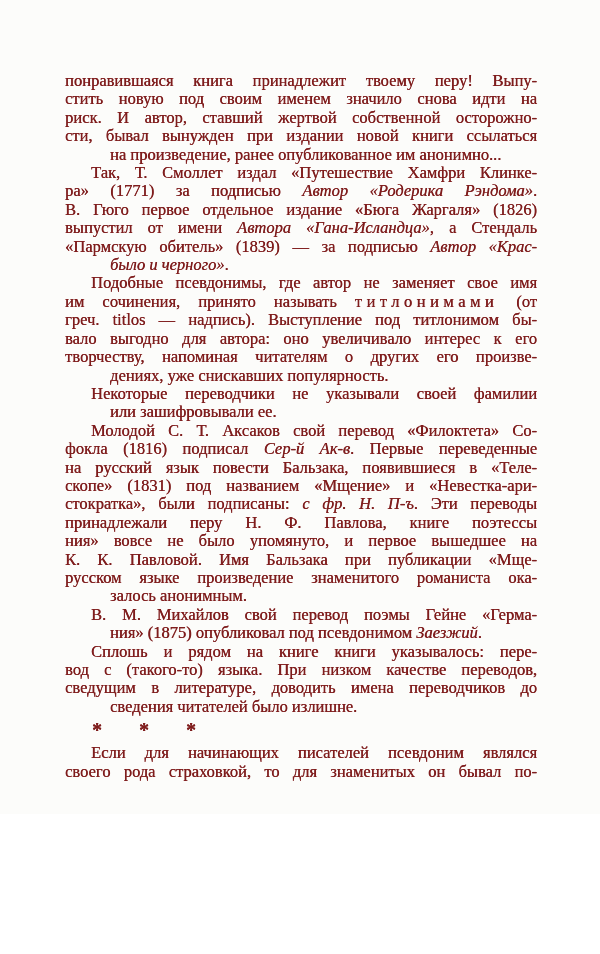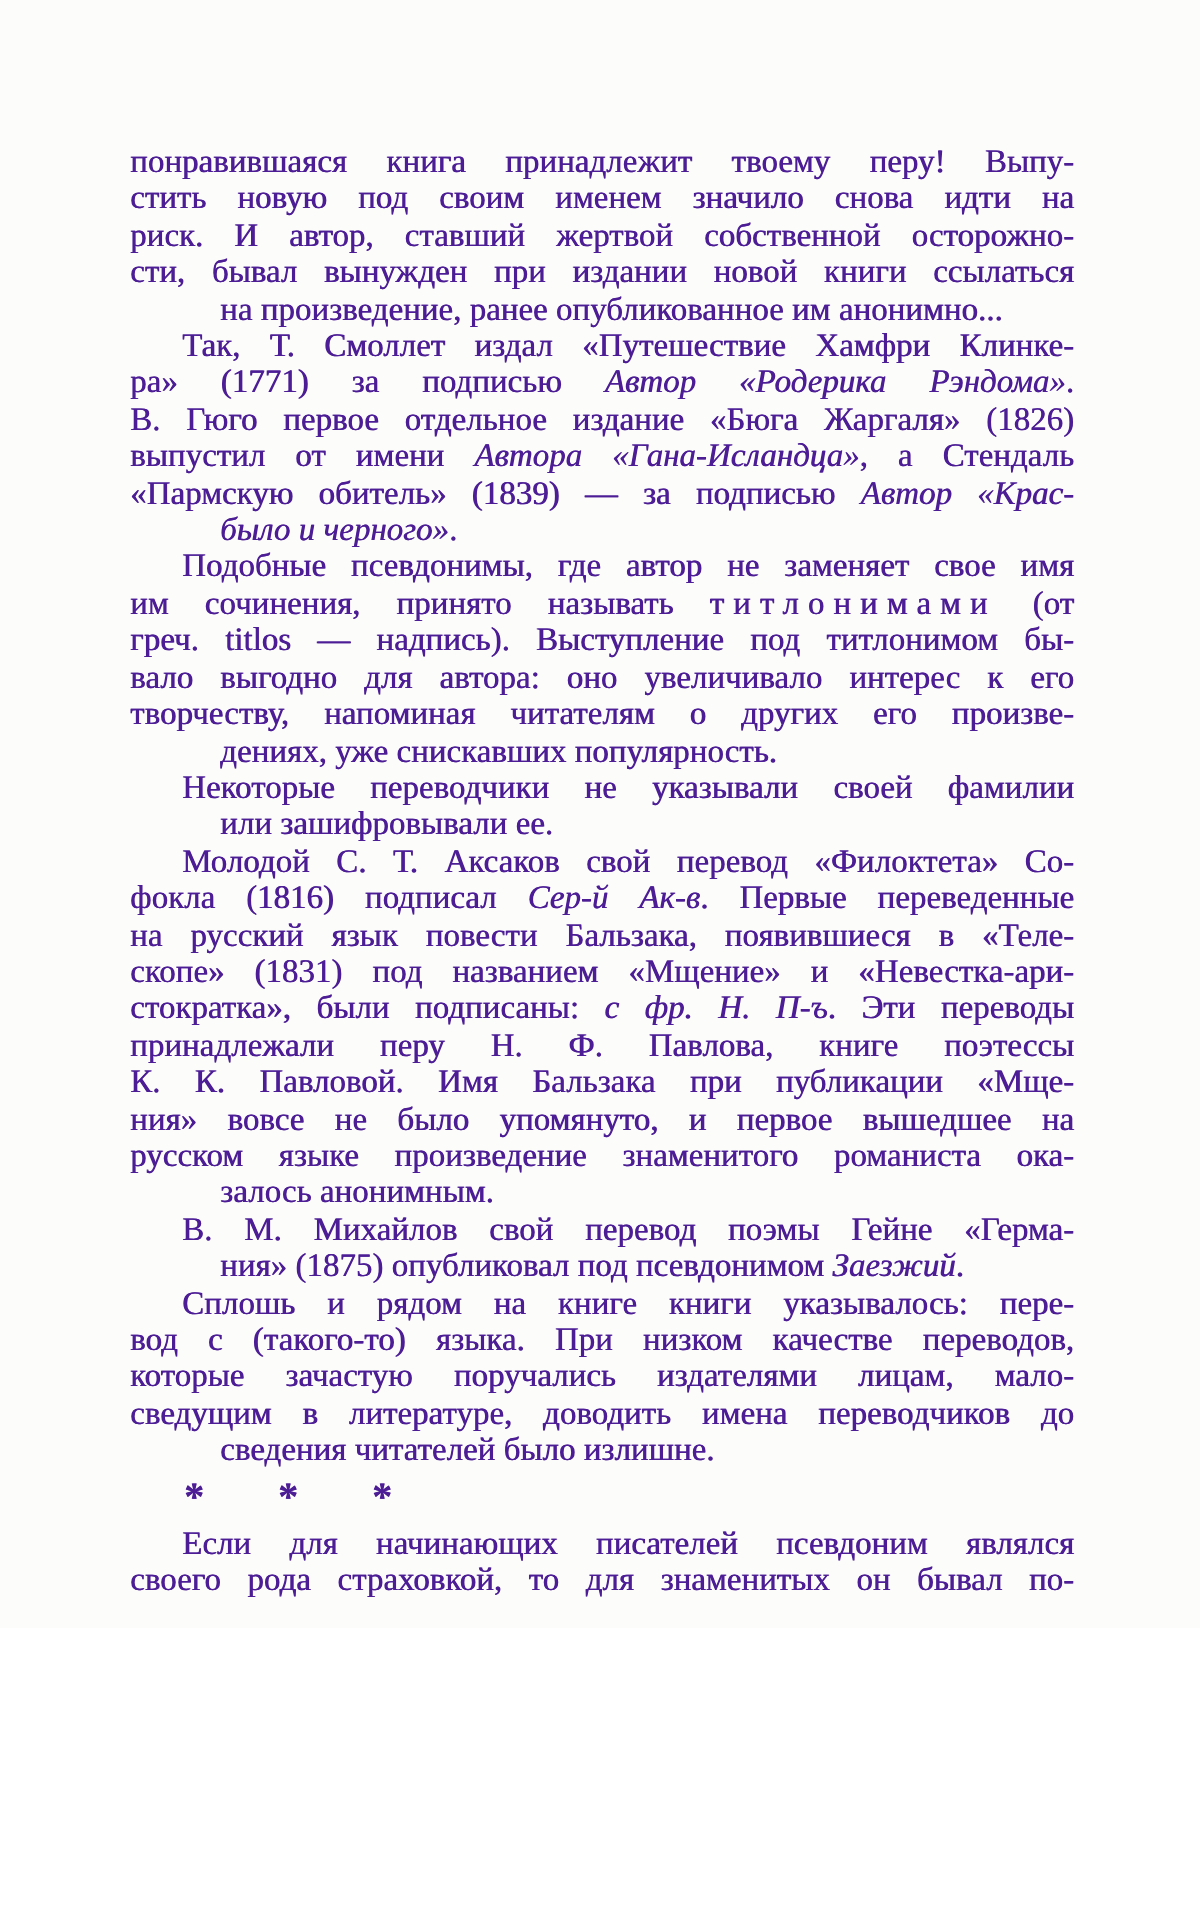--- a/index.html
+++ b/index.html
@@ -6,21 +6,21 @@
     margin: 0;
     padding: 0;
   }
   .page {
     position: relative;
     width: 600px;
     height: 814px;
     background: #fcfcfa;
     overflow: hidden;
     font-family: "Liberation Serif", "DejaVu Serif", serif;
-    color: #4c1d95;
+    color: #7f1d1d;
   }
   .page-body {
     position: absolute;
     left: 65px;
     top: 72px;
     width: 472px;
     font-size: 16.5px;
     line-height: 18.4px;
     text-shadow: 0.3px 0 0 currentColor;
   }
@@ -91,29 +91,28 @@
       <div class="line"><span>творчеству, напоминая читателям о других его произве-</span></div>
       <div class="line last"><span>дениях, уже снискавших популярность.</span></div>
       <div class="line indent gap"><span>Некоторые переводчики не указывали своей фамилии</span></div>
       <div class="line last"><span>или зашифровывали ее.</span></div>
       <div class="line indent"><span>Молодой С. Т. Аксаков свой перевод «Филоктета» Со-</span></div>
       <div class="line"><span>фокла (1816) подписал </span><span class="it">Сер-й Ак-в</span><span>. Первые переведенные</span></div>
       <div class="line"><span>на русский язык повести Бальзака, появившиеся в «Теле-</span></div>
       <div class="line"><span>скопе» (1831) под названием «Мщение» и «Невестка-ари-</span></div>
       <div class="line"><span>стократка», были подписаны: </span><span class="it">с фр. Н. П-ъ</span><span>. Эти переводы</span></div>
       <div class="line"><span>принадлежали перу Н. Ф. Павлова, книге поэтессы</span></div>
+      <div class="line"><span>ния» вовсе не было упомянуто, и первое вышедшее на</span></div>
       <div class="line"><span>К. К. Павловой. Имя Бальзака при публикации «Мще-</span></div>
-      <div class="line"><span>ния» вовсе не было упомянуто, и первое вышедшее на</span></div>
       <div class="line"><span>русском языке произведение знаменитого романиста ока-</span></div>
       <div class="line last"><span>залось анонимным.</span></div>
       <div class="line indent"><span>В. М. Михайлов свой перевод поэмы Гейне «Герма-</span></div>
       <div class="line last"><span>ния» (1875) опубликовал под псевдонимом </span><span class="it">Заезжий</span><span>.</span></div>
       <div class="line indent"><span>Сплошь и рядом на книге книги указывалось: пере-</span></div>
       <div class="line"><span>вод с (такого-то) языка. При низком качестве переводов,</span></div>
-      <div class="line"><span>которые зачастую поручались издателями лицам, мало-</span></div>
       <div class="line"><span>сведущим в литературе, доводить имена переводчиков до</span></div>
       <div class="line last"><span>сведения читателей было излишне.</span></div>
       <div class="sep">* * *</div>
       <div class="line indent"><span>Если для начинающих писателей псевдоним являлся</span></div>
       <div class="line"><span>своего рода страховкой, то для знаменитых он бывал по-</span></div>
     </div>
   <div class="folio">69</div>
 </div>
 
 </body></html>

